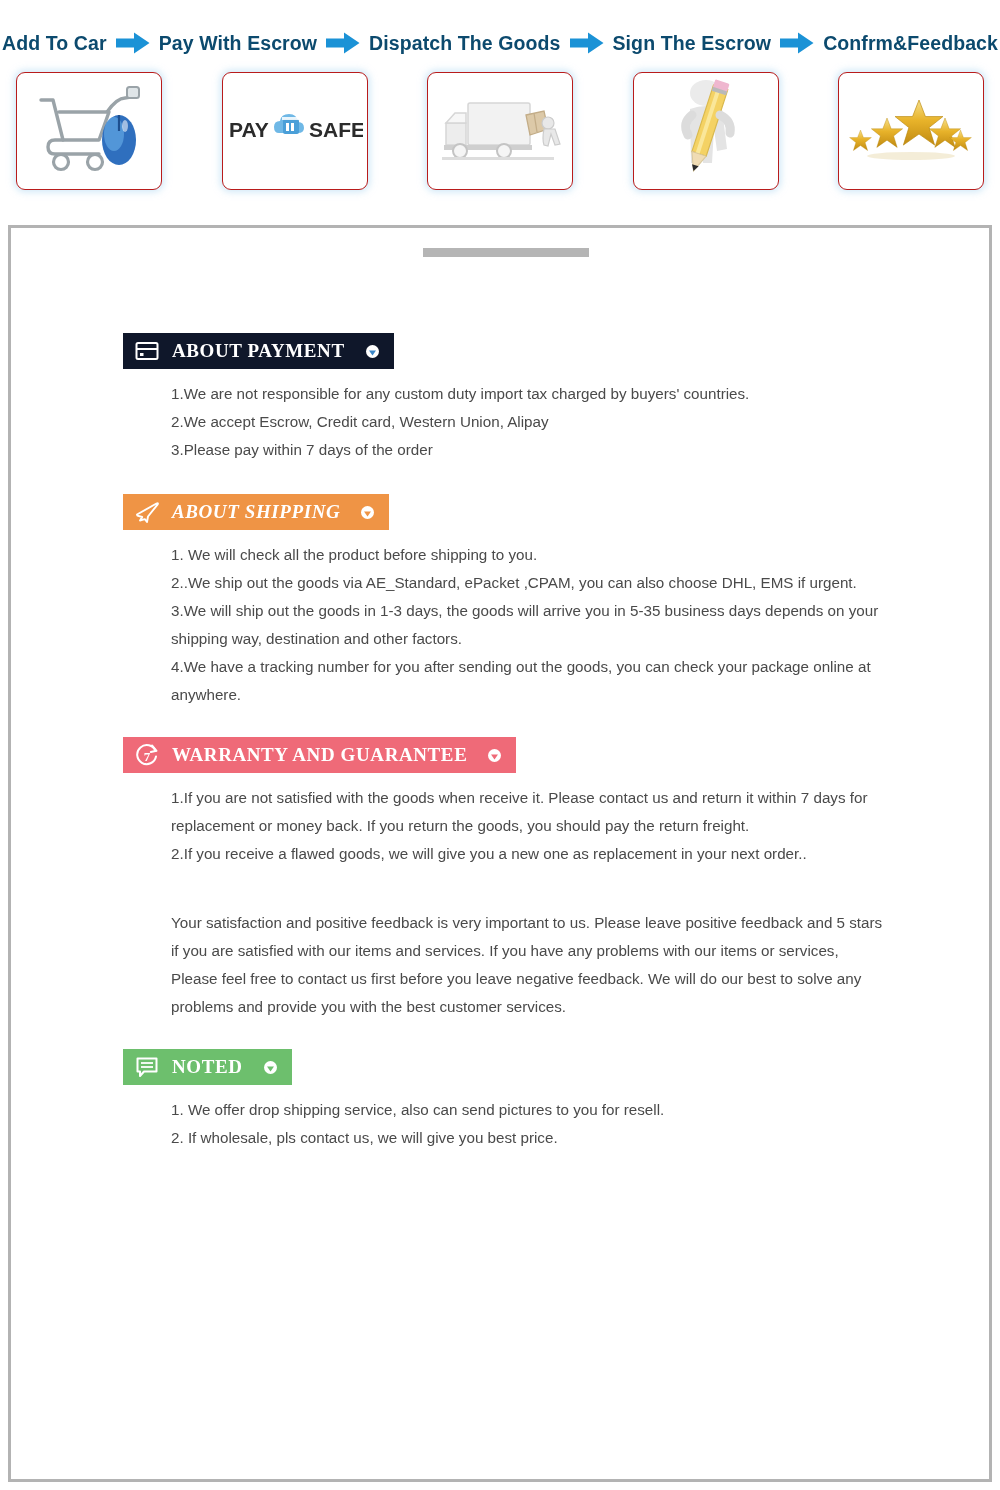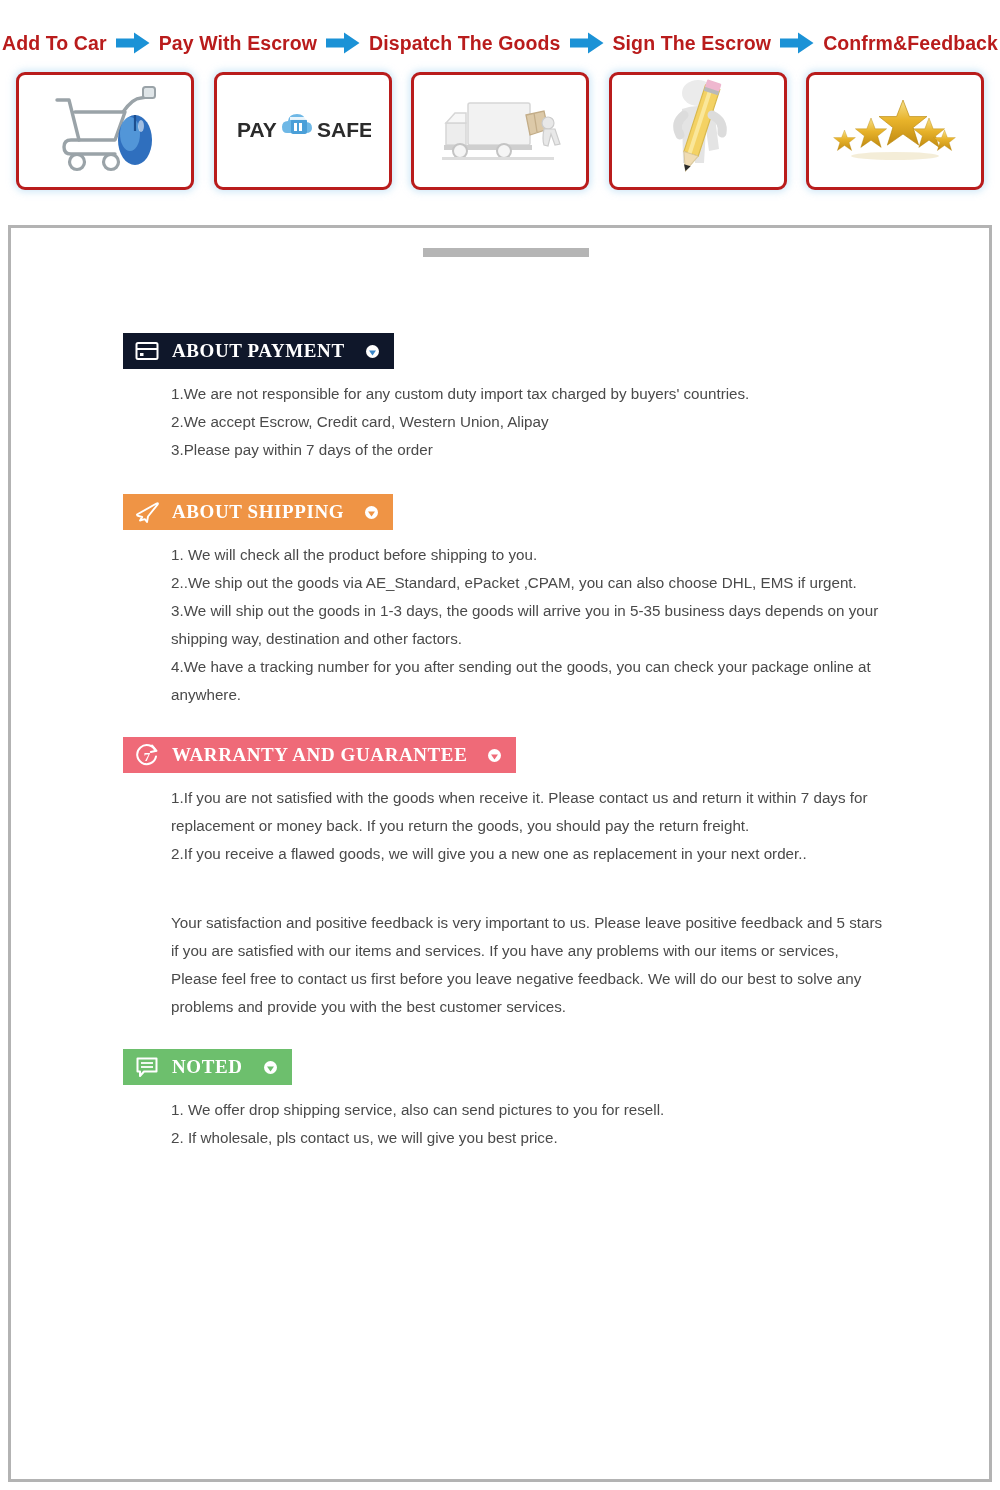--- a/index.html
+++ b/index.html
@@ -24,21 +24,21 @@
     align-items: center;
     justify-content: center;
     gap: 0px;
     padding: 0 8px;
     height: 42px;
   }
 
   .step-label {
     font-size: 19.5px;
     font-weight: bold;
-    color: #b91c1c;
+    color: #0c4a6e;
     letter-spacing: 0.1px;
     white-space: nowrap;
     font-family: "Liberation Sans", sans-serif;
   }
 
   .step-arrow {
     display: inline-flex;
     align-items: center;
     justify-content: center;
     width: 52px;
@@ -47,24 +47,24 @@
 
   .steps-icons {
     display: flex;
     align-items: flex-start;
     justify-content: space-between;
     padding: 8px 16px 0 16px;
     height: 132px;
   }
 
   .step-card {
-    width: 178px;
+    width: 146px;
     height: 118px;
     background: #ffffff;
-    border: 3px solid #b91c1c;
+    border: 1px solid #b91c1c;
     border-radius: 9px;
     box-shadow: 0 0 7px 2px rgba(170, 214, 240, 0.55);
     display: flex;
     align-items: center;
     justify-content: center;
     overflow: hidden;
   }
 
   
   .panel {
@@ -309,21 +309,21 @@
       <div class="sec-body">
         <div class="body-line">1.We are not responsible for any custom duty import tax charged by buyers' countries.</div>
         <div class="body-line">2.We accept Escrow, Credit card, Western Union, Alipay</div>
         <div class="body-line">3.Please pay within 7 days of the order</div>
       </div>
     </div>
 
     <div class="gap-payment"></div>
 
     <div>
-      <div class="sec-header" style="background:#ef9445;">
+      <div class="sec-header" style="background:#ef9445;font-style:italic;">
         <span class="sec-icon">
           <svg width="26" height="26" viewBox="0 0 26 26">
             <path d="M3 15.5 L22.5 4.5 q2 -1 1.2 0.8 L14 17.5 L13 23 L10.8 20.2 L6 21.5 L8.2 18 L3.4 16.6 Z" fill="none" stroke="#ffffff" stroke-width="1.9" stroke-linejoin="round"></path>
           </svg>
         </span>
         <span class="sec-title">ABOUT SHIPPING</span>
         <span class="sec-dot">
           <svg width="15" height="15" viewBox="0 0 15 15">
             <circle cx="7.5" cy="7.5" r="6.5" fill="#ffffff"></circle>
             <path d="M4 6.5 L11 6.5 L7.5 11.5 Z" fill="#ef9445"></path>

